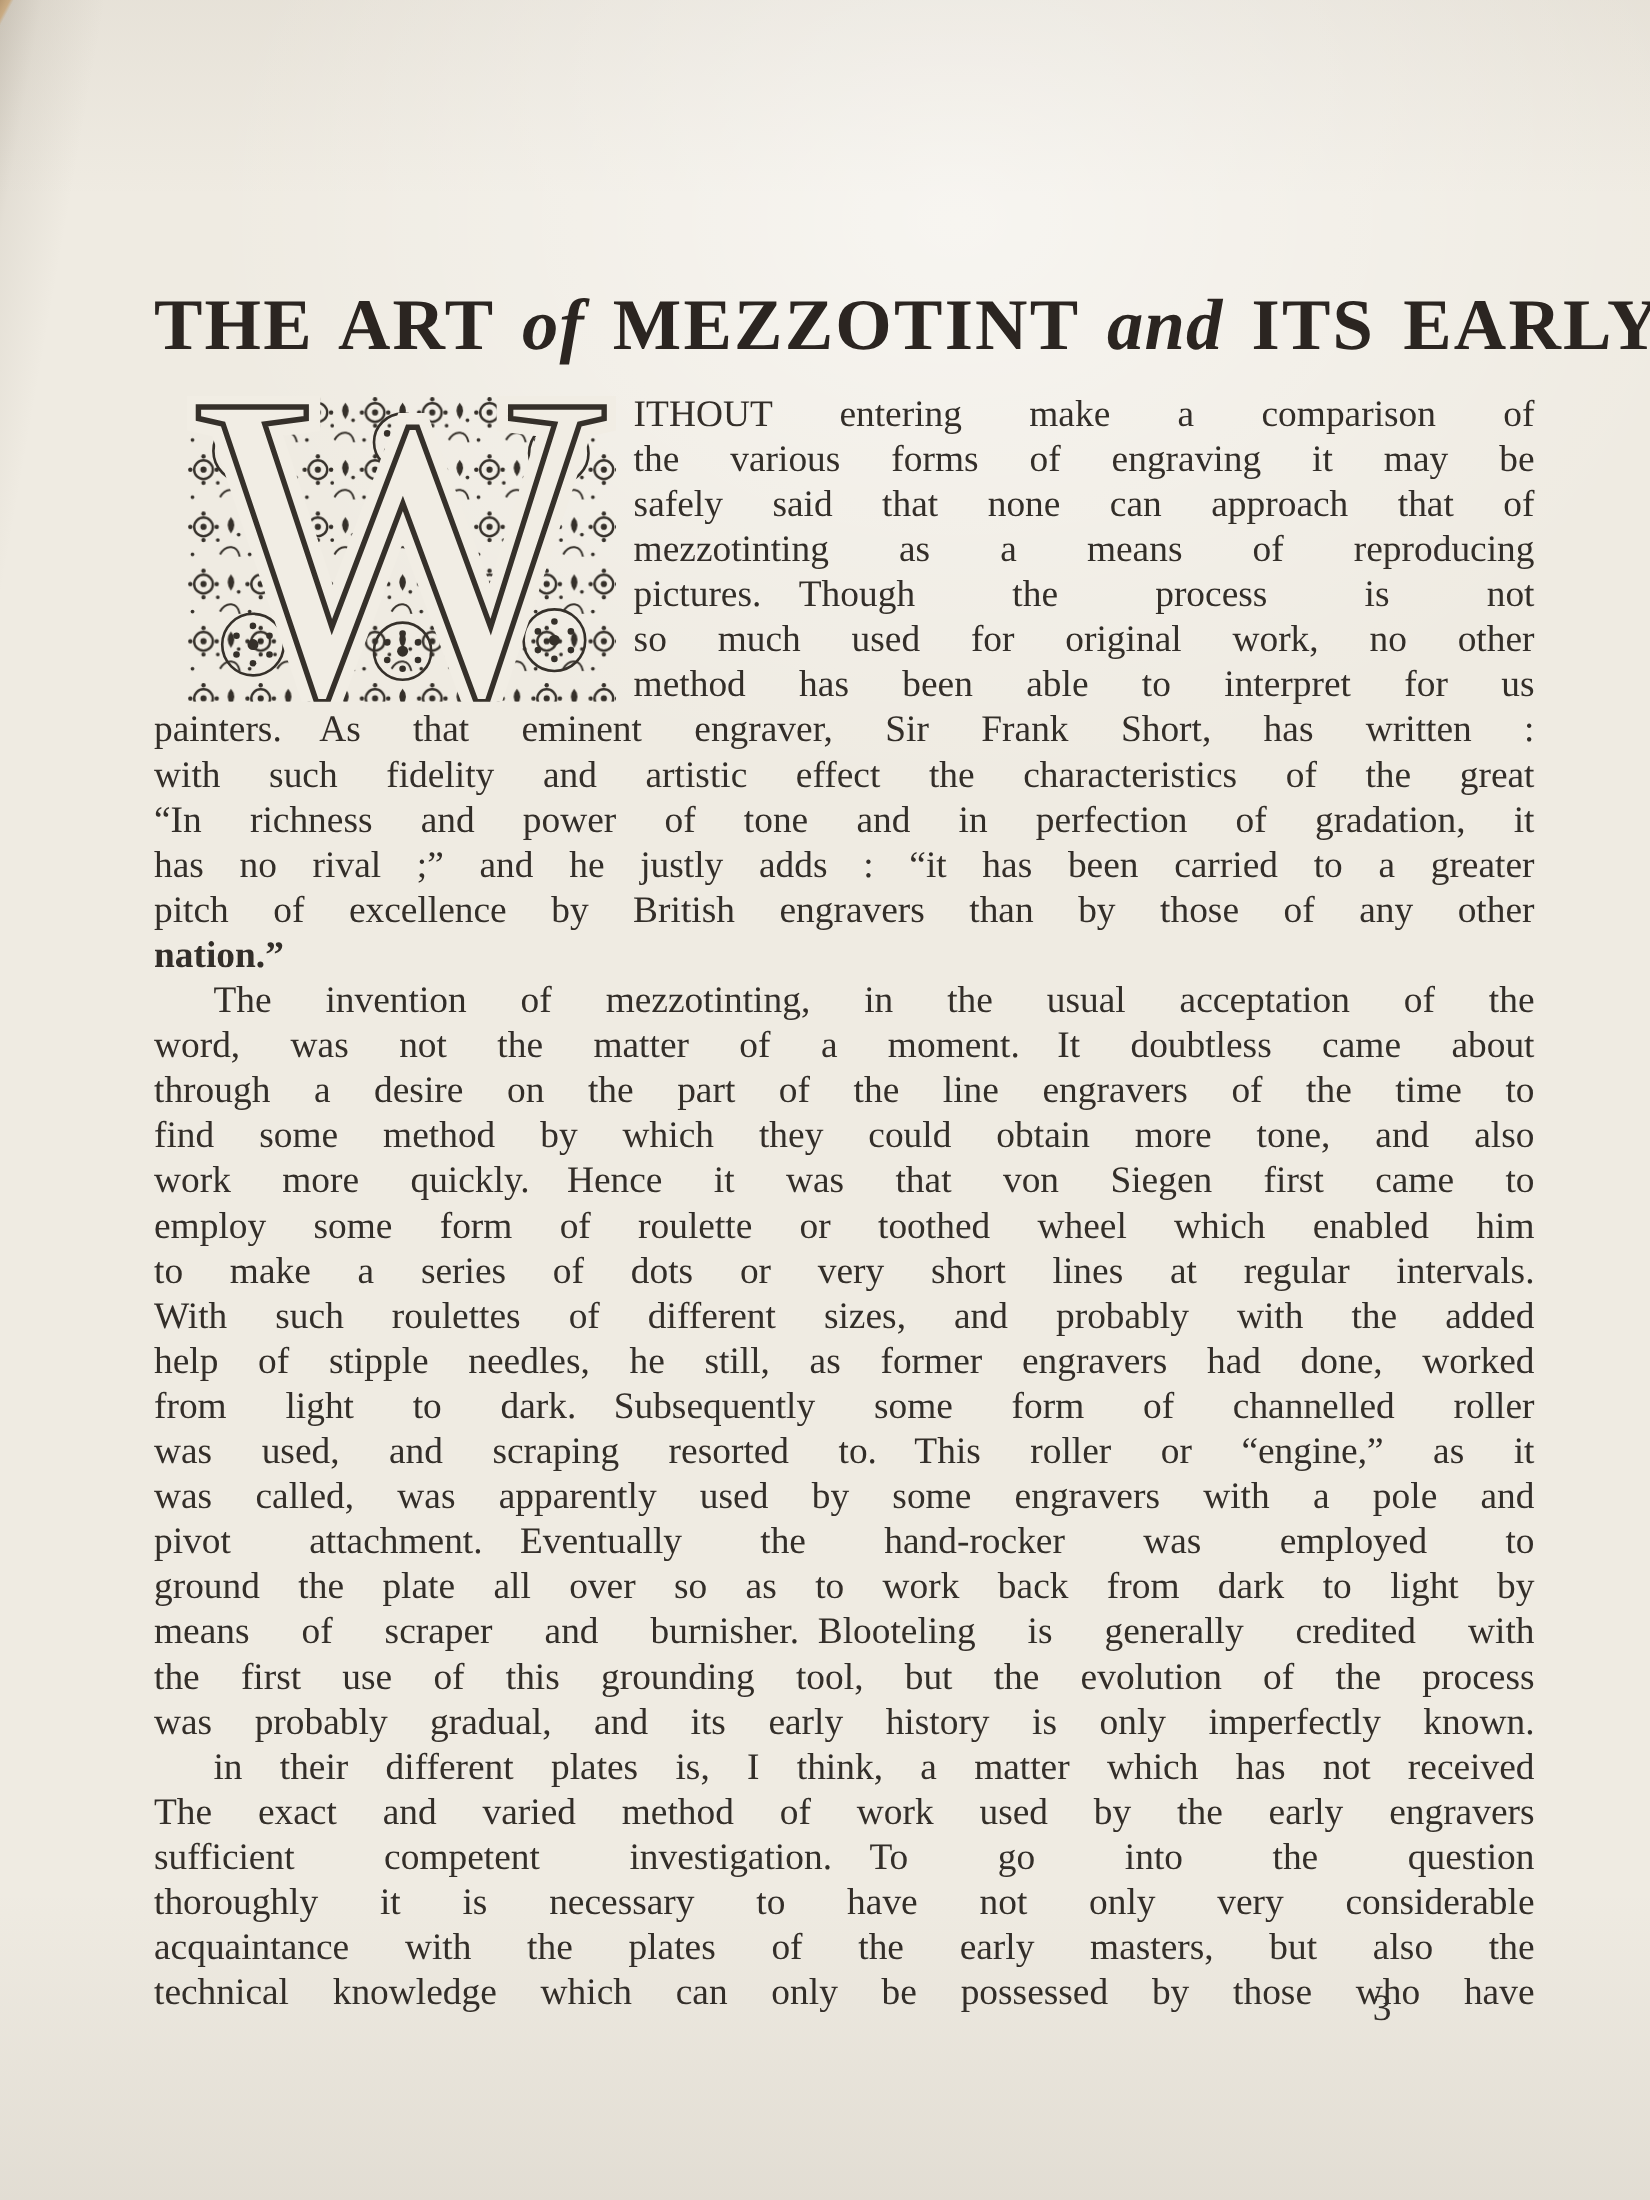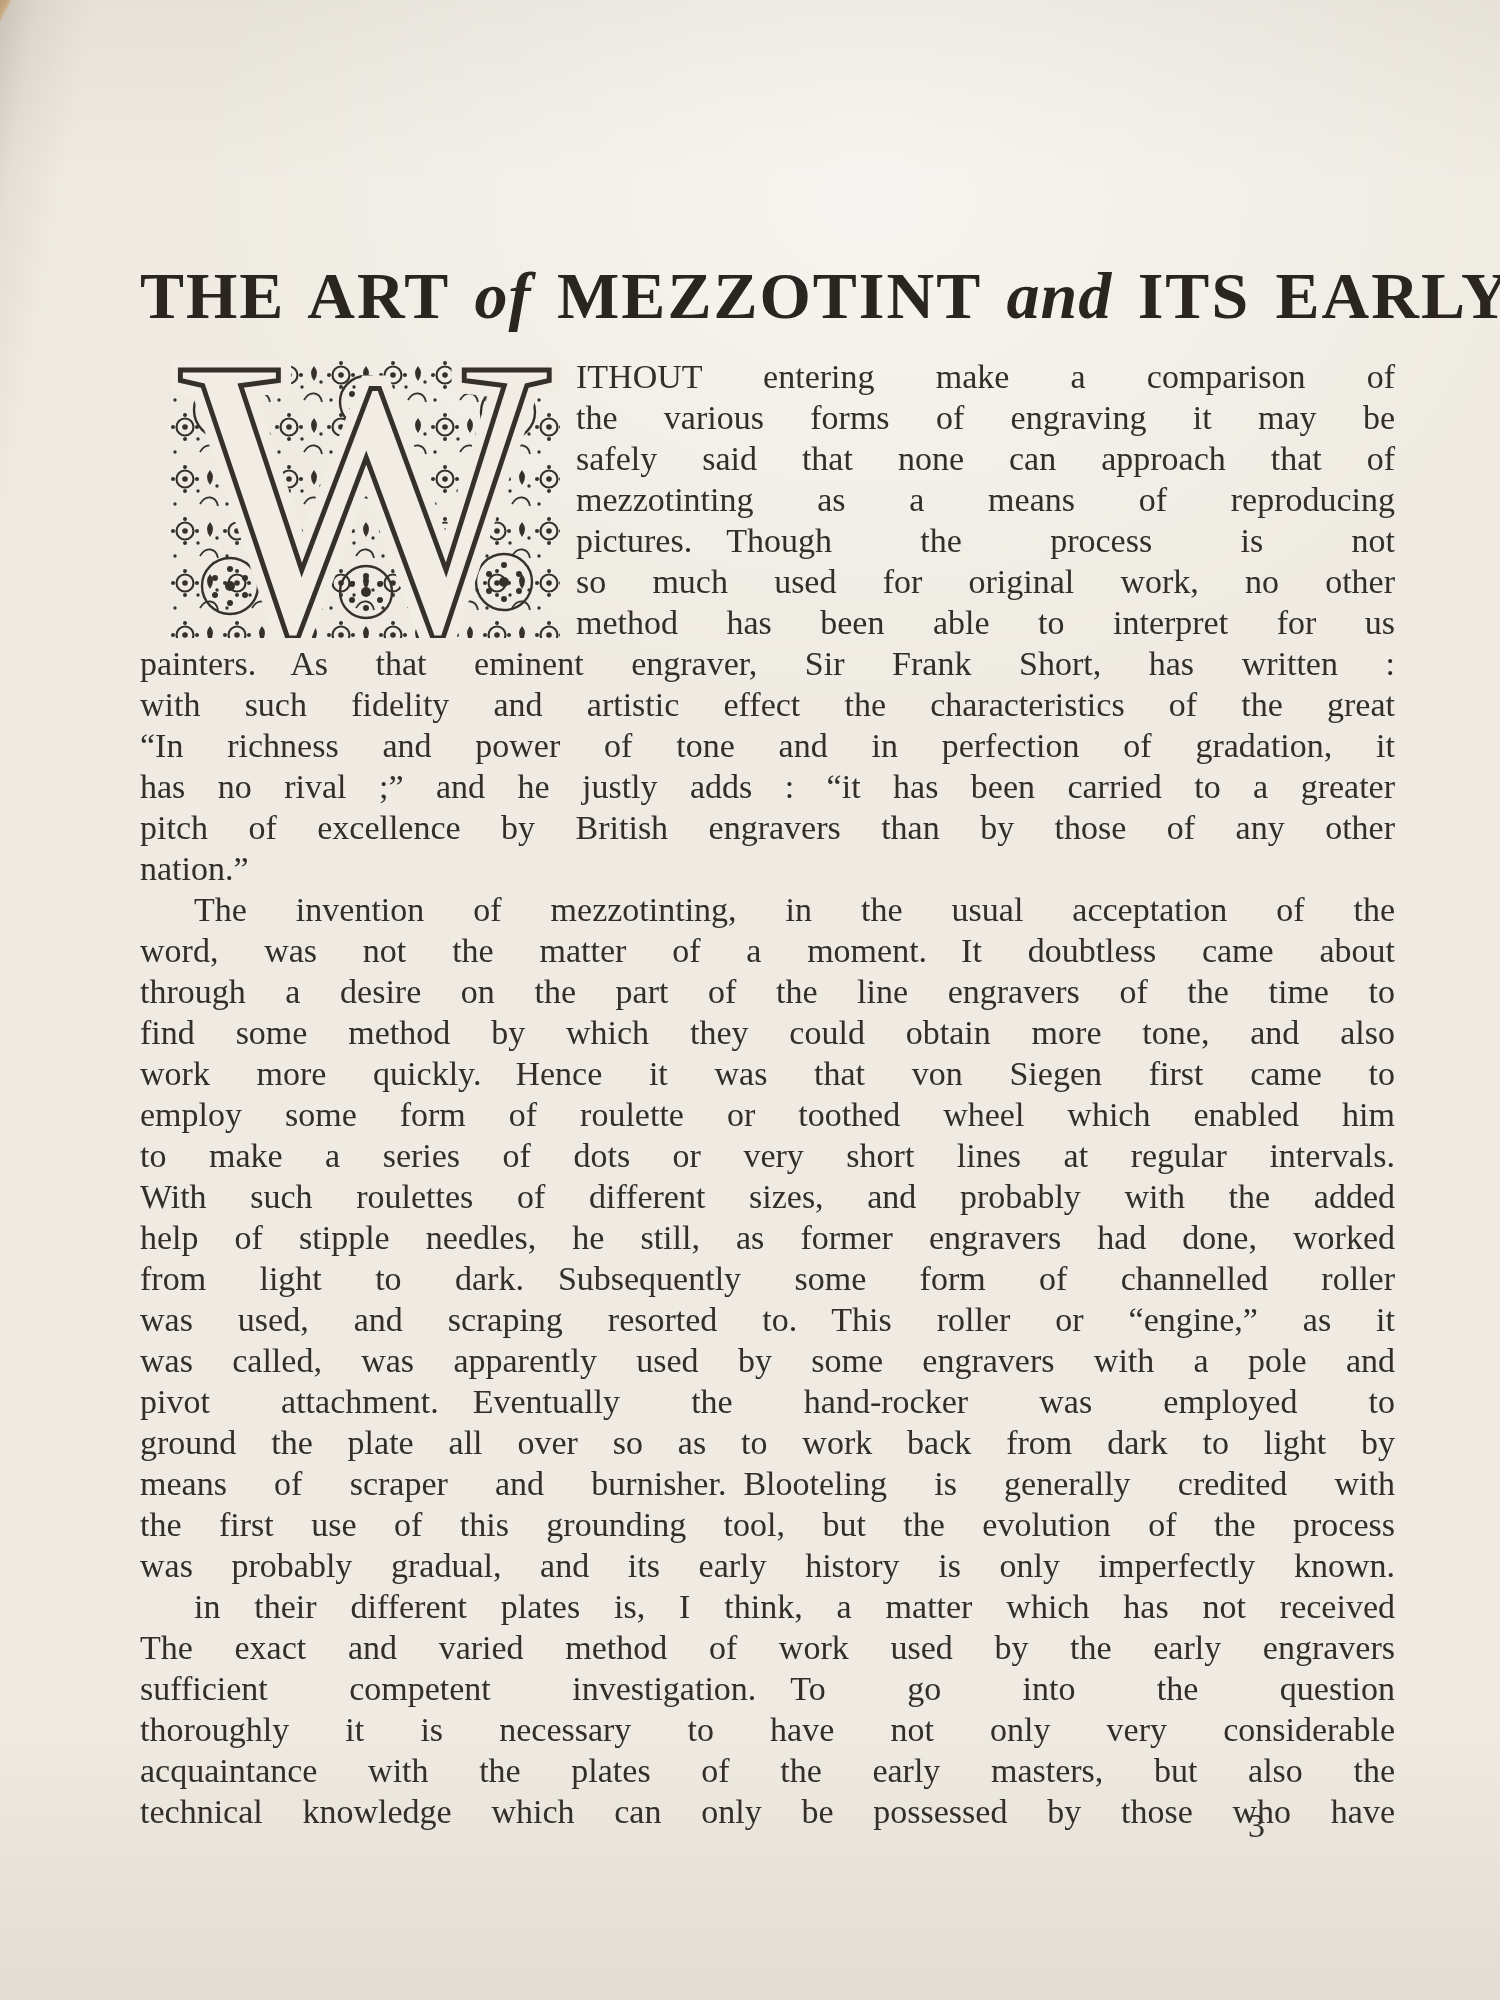--- a/index.html
+++ b/index.html
@@ -30,21 +30,21 @@
     color:#2b2521;
     white-space:nowrap;
   }
   .title .it{font-style:italic;letter-spacing:1px;}
   .body-text{padding:0 105px 0 140px;font-size:34px;}
   .line{
     height:41px;line-height:41px;
     text-align:justify;
     text-align-last:justify;
   }
-  .quote-end .line:last-child{text-align-last:left;}
+  .quote-end .line:last-child{text-align-last:left;font-weight:bold;}
   .indent-first .line:first-child{text-indent:54px;}
   .dropcap-wrap{
     float:left;
     width:390px;height:278px;
     margin:4px 16px 0 30px;
   }
   .page-number{
     position:absolute;left:1248px;top:1806px;
     font-size:34px;line-height:40px;color:#332e29;
   }

